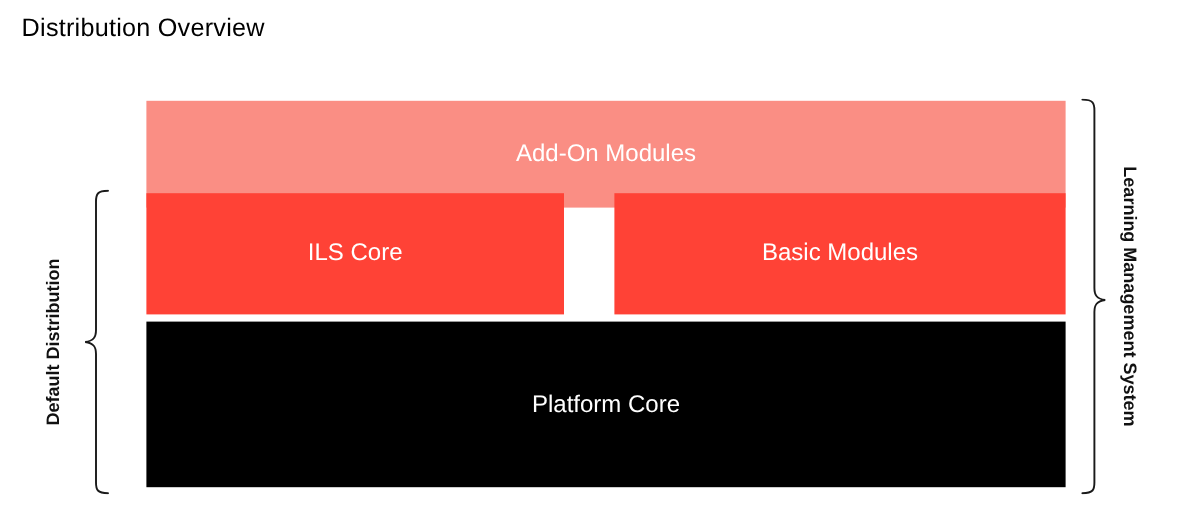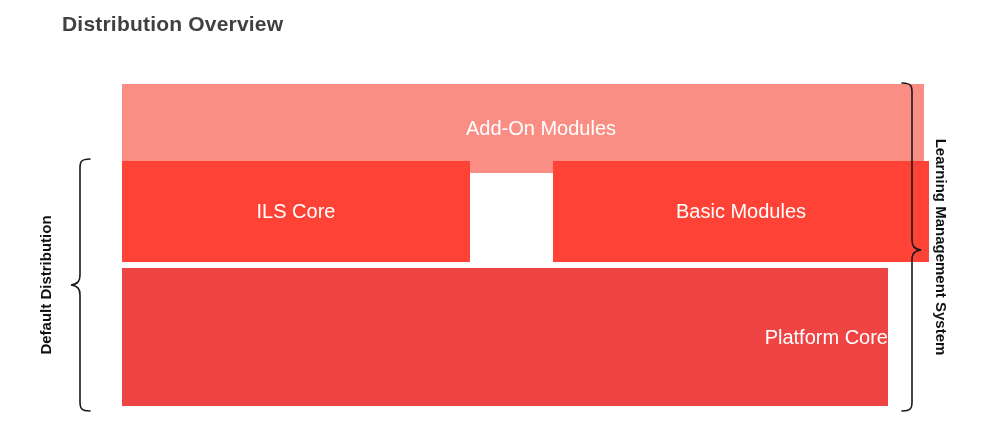--- a/index.html
+++ b/index.html
@@ -12,56 +12,52 @@
     height: 434px;
     background: #ffffff;
     font-family: "Liberation Sans", sans-serif;
     overflow: hidden;
   }
   .page-title {
     position: absolute;
     left: 18px;
     top: 12px;
     font-size: 21px;
-    font-weight: 700;
-    color: #404040;
+    font-weight: 400;
+    color: #000000;
     letter-spacing: 0.2px;
-    margin-left: 44px;
   }
   .block {
     position: absolute;
     display: flex;
     align-items: center;
     justify-content: center;
     color: #ffffff;
     font-size: 20px;
     font-weight: 400;
   }
   .block-addon {
     left: 122px; top: 84px;
     width: 766px; height: 89px;
     background: #fa8e84;
-    padding-left: 36px;
   }
   .block-ils {
     left: 122px; top: 161px;
     width: 348px; height: 101px;
     background: #ff4236;
   }
   .block-basic {
     left: 512px; top: 161px;
     width: 376px; height: 101px;
     background: #ff4236;
-    margin-left: 41px;
   }
   .block-platform {
     left: 122px; top: 268px;
     width: 766px; height: 138px;
-    background: #ef4444;
-    justify-content: flex-end;
+    background: #000000;
   }
   .vlabel {
     position: absolute;
     font-size: 15px;
     font-weight: bold;
     color: #111111;
     white-space: nowrap;
   }
   .vlabel-left {
     left: 45px;

